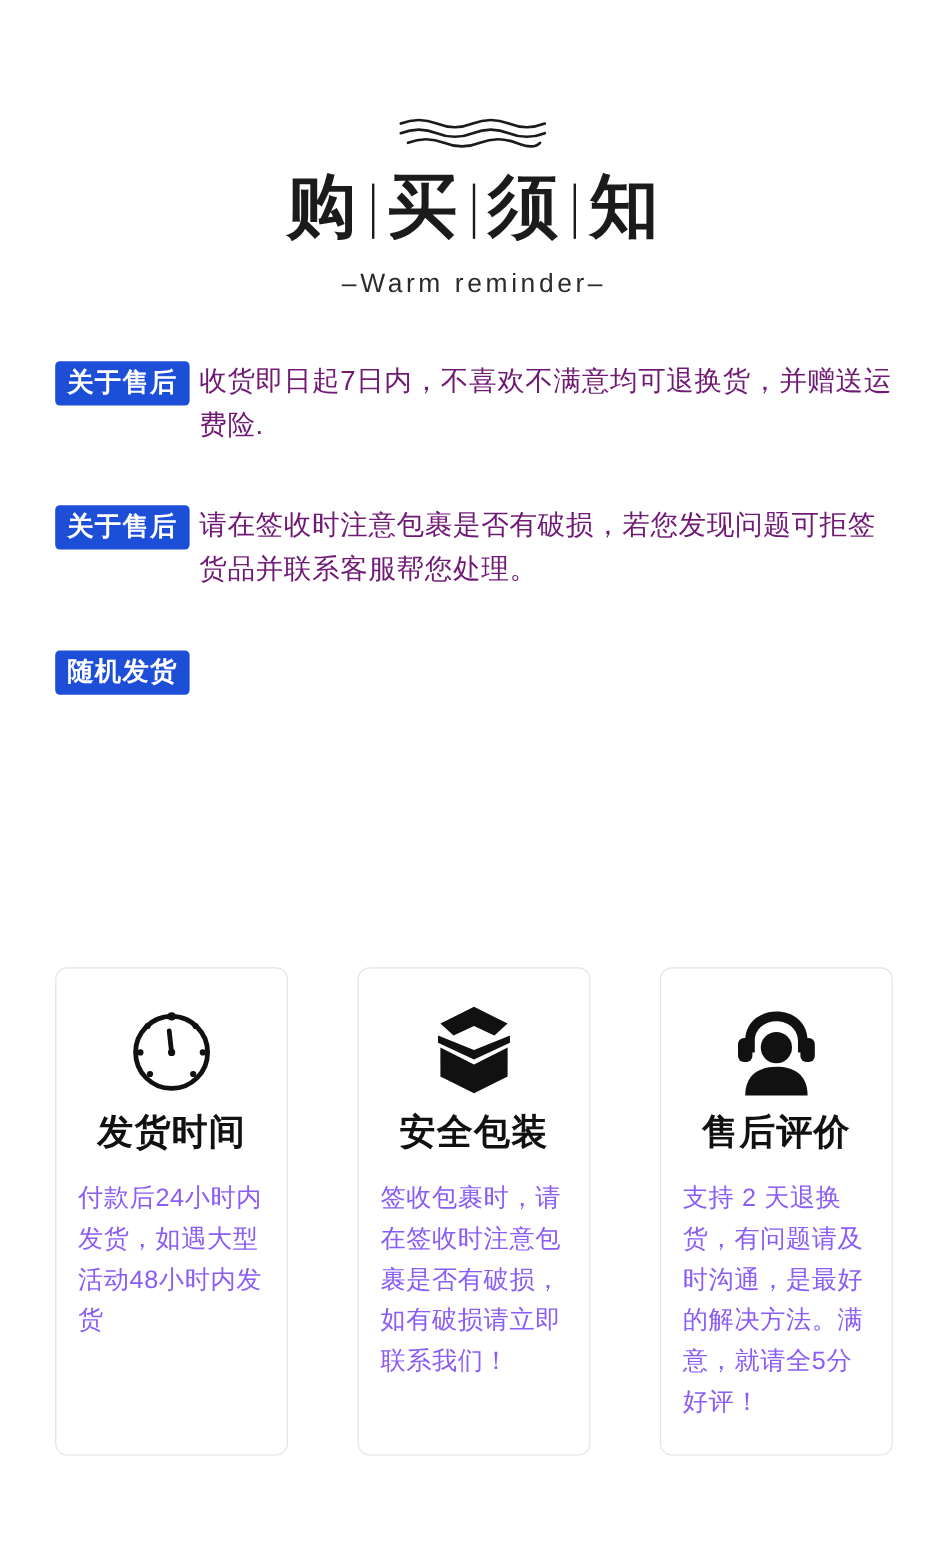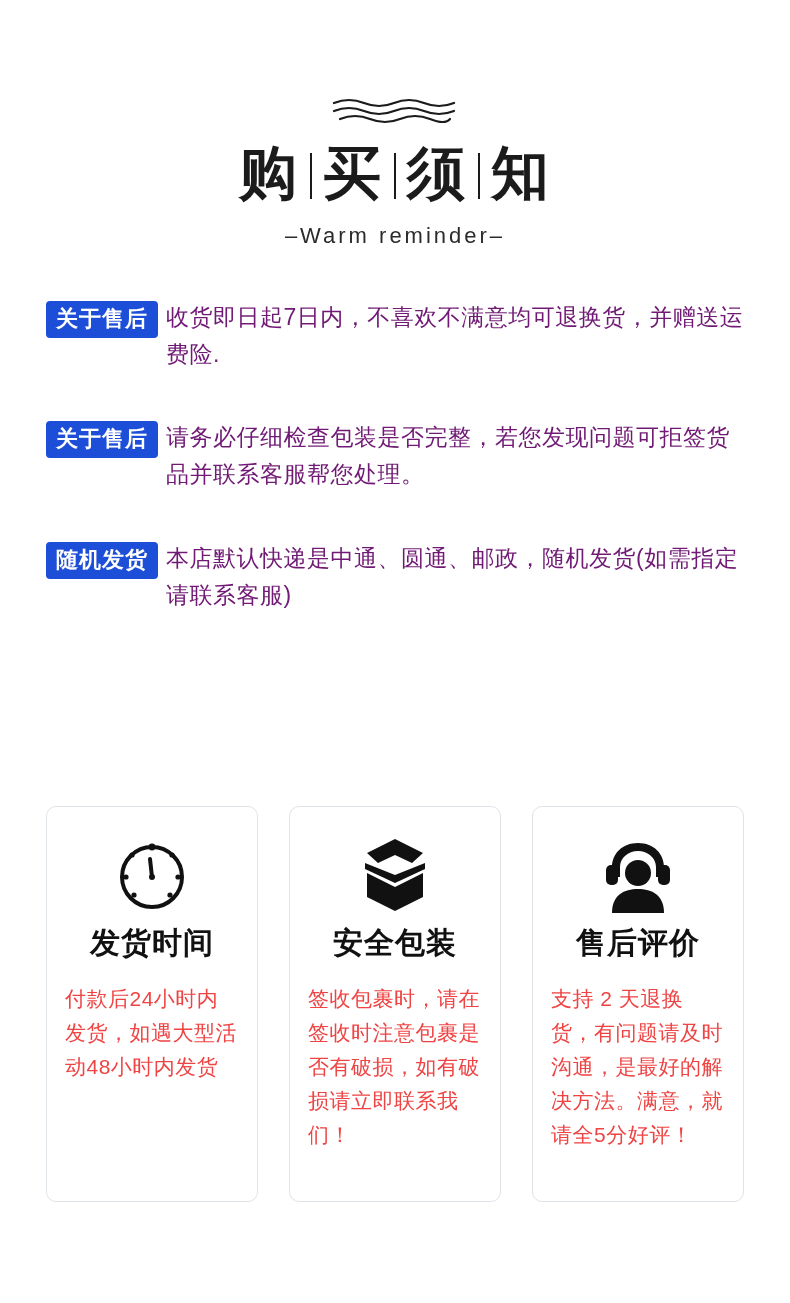--- a/index.html
+++ b/index.html
@@ -91,21 +91,21 @@
   
   .cards {
     position: absolute;
     top: 806px;
     left: 46px;
     right: 46px;
     display: flex;
     justify-content: space-between;
   }
   .card {
-    width: 212px;
+    width: 194px;
     box-sizing: border-box;
     border: 1px solid #dfe4e8;
     border-radius: 10px;
     padding: 22px 18px 26px 18px;
     min-height: 396px;
     background: #fff;
   }
   .card-icon {
     height: 92px;
     display: flex;
@@ -117,21 +117,21 @@
     font-size: 30px;
     font-weight: bold;
     color: #111;
     letter-spacing: 1px;
     margin-top: 2px;
   }
   .card-body {
     margin-top: 18px;
     font-size: 21px;
     line-height: 1.62;
-    color: #ef4444;
+    color: #8b5cf6;
     letter-spacing: 0.5px;
     text-align: left;
   }
 </style>
 </head>
 <body>
 
 <div class="header">
 
   <div class="wave-wrap">
@@ -159,26 +159,25 @@
 
 <div class="notices">
 
   <div class="notice-row">
     <div class="tag">关于售后</div>
     <div class="notice-text">收货即日起7日内，不喜欢不满意均可退换货，并赠送运费险.</div>
   </div>
 
   <div class="notice-row">
     <div class="tag">关于售后</div>
-    <div class="notice-text">请务必仔细检查包装是否完整，若您发现问题可拒签货品并联系客服帮您处理。</div>
+    <div class="notice-text">请在签收时注意包裹是否有破损，若您发现问题可拒签货品并联系客服帮您处理。</div>
   </div>
 
   <div class="notice-row">
     <div class="tag">随机发货</div>
-    <div class="notice-text">本店默认快递是中通、圆通、邮政，随机发货(如需指定请联系客服)</div>
   </div>
 
 </div>
 
 <div class="cards">
 
   <div class="card">
     <div class="card-icon">
       <svg width="84" height="84" viewBox="0 0 84 84">
         <circle cx="42" cy="44" r="30" fill="none" stroke="#111" stroke-width="4"></circle>

